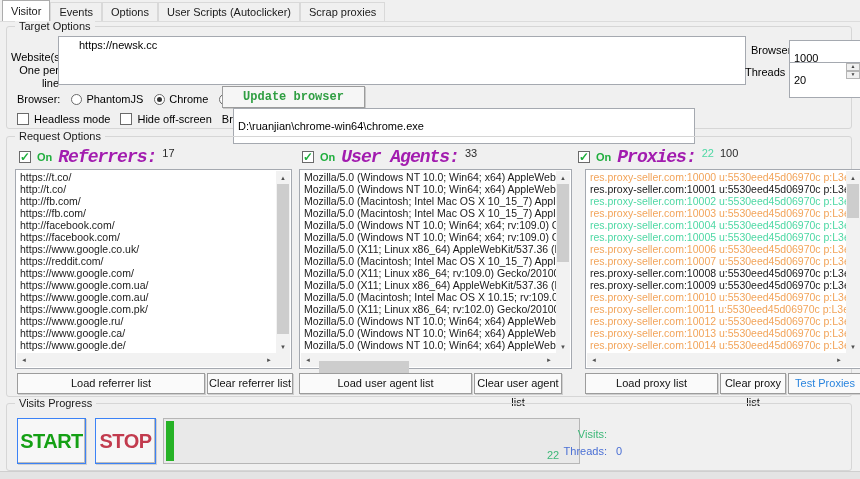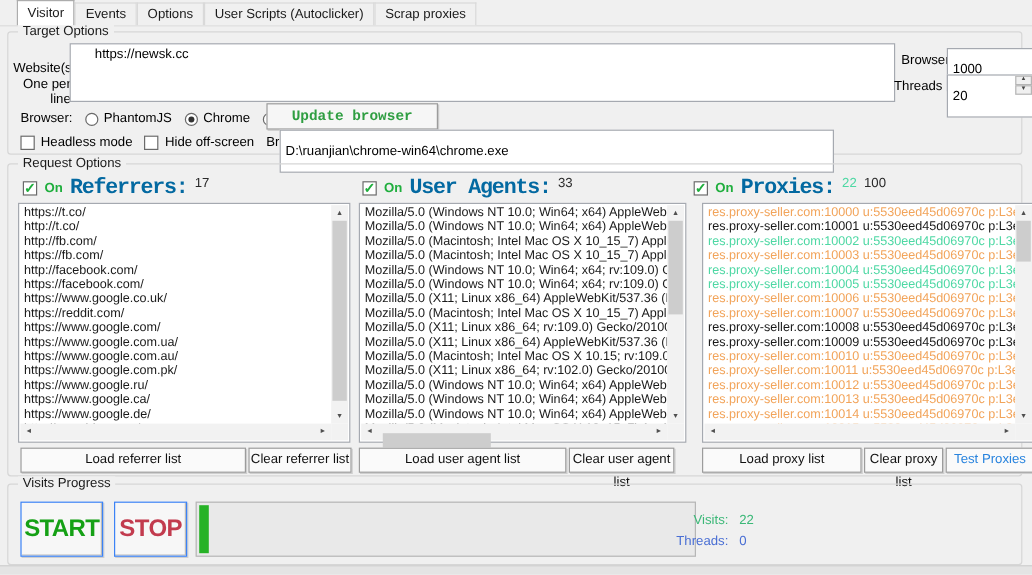--- a/index.html
+++ b/index.html
@@ -9,21 +9,21 @@
     font-family:"Liberation Sans", sans-serif;
     font-size:11px; color:#000;
     position:relative; overflow:hidden;
   }
   
   .tabbar { position:absolute; left:2px; top:0; height:21px; display:flex; align-items:flex-end; z-index:5; }
   .tab {
     padding:3px 8px 3px; margin-right:0; border:1px solid #d9d9d9; border-bottom:none;
     background:#f0f0f0; height:19px; line-height:13px; cursor:default; color:#1a1a1a;
   }
-  .tab.active { background:#fff; border-color:#acacac; height:21px; padding-top:4px; position:relative; z-index:6;margin-left:12px; }
+  .tab.active { background:#fff; border-color:#acacac; height:21px; padding-top:4px; position:relative; z-index:6; }
   .panel-line { position:absolute; left:0; right:0; top:21px; border-top:1px solid #dcdcdc; }
   .bottom-strip { position:absolute; left:0; right:0; bottom:0; height:8px; background:#e4e4e4; border-top:1px solid #cfcfcf; }
 
   
   .groupbox { position:absolute; border:1px solid #d6d6d6; border-radius:3px; }
   .group-label { position:absolute; top:-7px; left:8px; background:#f0f0f0; padding:0 4px; color:#1a1a1a; }
   #target-group  { left:6px; top:26px;  width:846px; height:103px; }
   #request-group { left:6px; top:136px; width:846px; height:261px; }
   #progress-group{ left:6px; top:403px; width:846px; height:68px; }
 
@@ -56,21 +56,21 @@
   }
   .opts-row { position:absolute; left:10px; top:83px; height:18px; display:flex; align-items:center; gap:10px; }
   .check-item { display:flex; align-items:center; gap:5px; }
   .checkbox { width:12px; height:12px; border:1px solid #6a6a6a; background:#fff; position:relative; font-weight:bold; }
   .checkbox.checked::after { content:"\2713"; position:absolute; left:0px; top:-2px; color:var(--on-green); font-size:12px; font-weight:bold; }
   .path-input { position:absolute; left:226px; top:81px; width:462px; height:17px; }
 
   
   .col-header { position:absolute; top:9px; height:22px; display:flex; align-items:center; gap:6px; }
   .on-label { color:var(--on-green); font-weight:bold; font-size:11px; }
-  .big-title { font-family:"Liberation Mono", monospace; font-weight:bold; font-size:18px; color:#0369a1; letter-spacing:-1px; }
+  .big-title { font-family:"Liberation Mono", monospace; font-weight:bold; font-size:18px; color:#a21caf; letter-spacing:-1px;font-style:italic; }
   .count-sup { font-size:11px; color:#2a2a2a; align-self:flex-start; padding-top:1px; }
   .count-green { color:var(--mint); }
 
   .listbox { position:absolute; top:32px; height:200px; background:#fff; border:1px solid #a5a9b0; }
   .list-rows { position:absolute; left:1px; top:1px; right:15px; bottom:15px; overflow:hidden; }
   .list-row { height:12px; line-height:12px; font-size:10.5px; padding-left:3px; white-space:nowrap; color:#1a1a1a; }
   .c-orange { color:var(--orange); }
   .c-green  { color:var(--mint); }
   .c-black  { color:#1a1a1a; }
 
@@ -96,21 +96,21 @@
     background:#f7f7f7; border:1px solid #3b82f6; box-shadow:inset -1px -1px 0 #bbb, 1px 1px 0 #cfcfcf;
     font-family:"Liberation Sans",sans-serif; font-weight:900; font-size:20px; letter-spacing:-0.5px;
     display:flex; align-items:center; justify-content:center; cursor:default;
   }
   #start-button { left:10px; color:var(--start-green); }
   #stop-button  { left:88px; width:61px; color:var(--stop-red); }
   .progress-bar { position:absolute; left:156px; top:14px; width:417px; height:46px; background:#e9e9e9; border:1px solid #b6b6b6; }
   .progress-fill { position:absolute; left:2px; top:2px; bottom:2px; background:var(--progress-green); }
   .result-row { position:absolute; left:540px; display:flex; gap:9px; width:120px; }
   .result-row .lbl { width:60px; text-align:right; }
-  #visits-result  { top:24px; color:var(--visits-green); }
+  #visits-result  { top:24px; color:var(--visits-green);flex-direction:column; }
   #threads-result { top:41px; color:var(--threads-blue); }
 </style>
 </head>
 <body>
 
 <div class="tabbar" id="tabbar">
     <div class="tab active">Visitor</div>
     <div class="tab">Events</div>
     <div class="tab">Options</div>
     <div class="tab">User Scripts (Autoclicker)</div>

